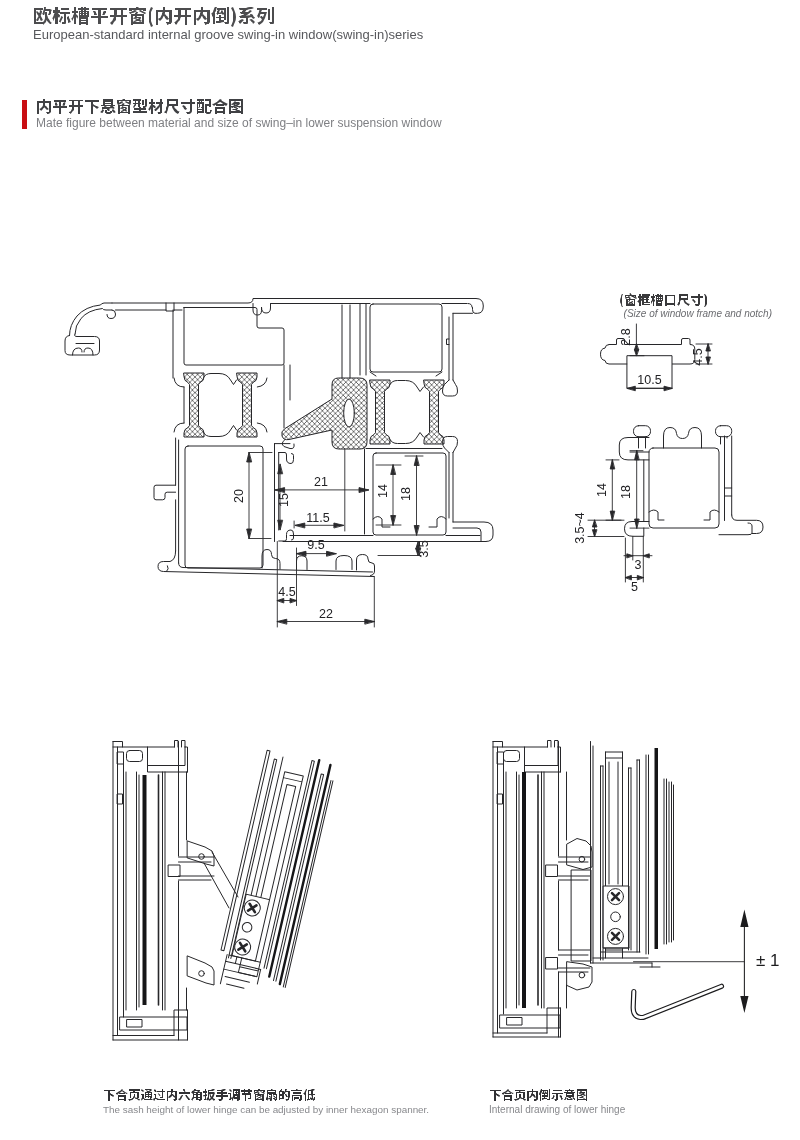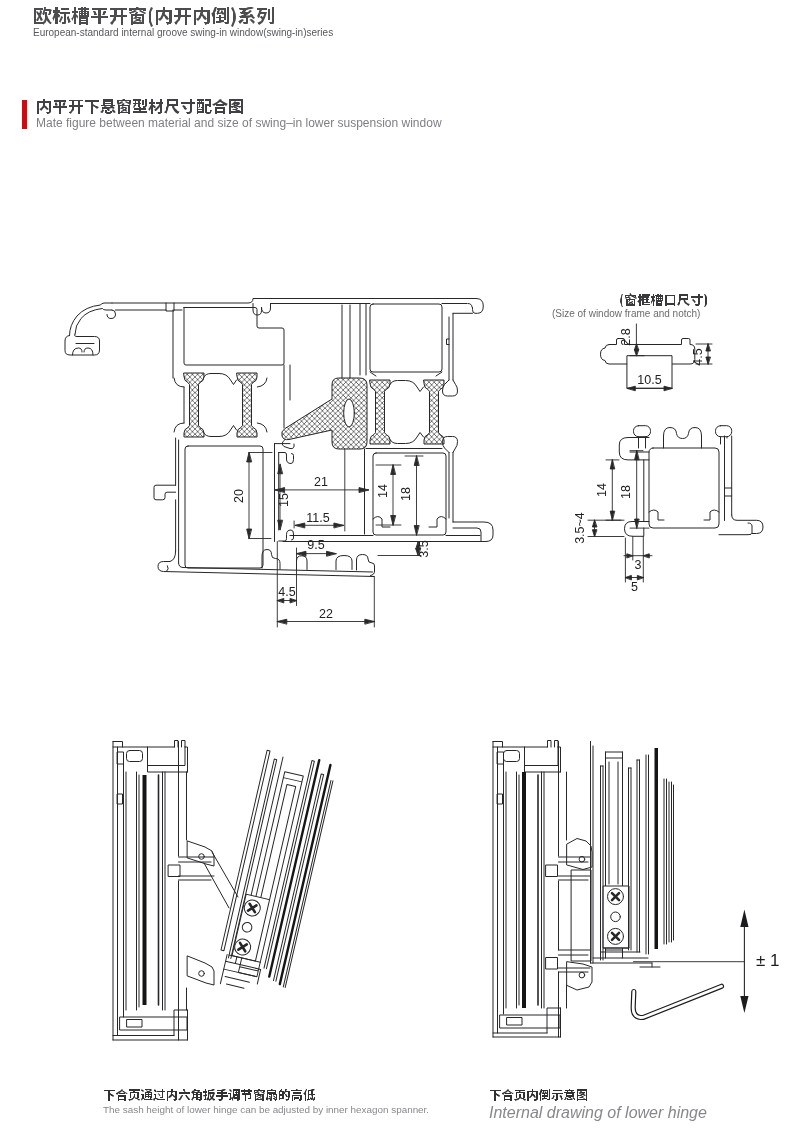--- a/index.html
+++ b/index.html
@@ -1,28 +1,28 @@
 <!DOCTYPE html>
 <html><head>
 <meta charset="utf-8">
 <style>
 html,body{margin:0;padding:0;}
 body{width:800px;height:1140px;background:#ffffff;font-family:"Liberation Sans",sans-serif;position:relative;overflow:hidden;}
 .abs{position:absolute;}
 </style>
 </head>
 <body>
-<div class="abs" style="left:33px;top:26.5px;font-size:10px;color:#57585c;">European-standard internal groove swing-in window(swing-in)series</div>
+<div class="abs" style="left:33px;top:26.5px;font-size:13px;color:#57585c;">European-standard internal groove swing-in window(swing-in)series</div>
 <div class="abs" style="left:22px;top:100px;width:5px;height:29px;background:#c90e13;"></div>
 <div class="abs" style="left:36px;top:116px;font-size:12px;color:#7e7f83;">Mate figure between material and size of swing–in lower suspension window</div>
 
-<div class="abs" style="left:552px;top:308px;width:220px;text-align:left;font-size:10px;color:#6b6c70;">(Size of window frame and notch)</div>
+<div class="abs" style="left:552px;top:308px;width:220px;text-align:right;font-size:10px;color:#6b6c70;font-style:italic;">(Size of window frame and notch)</div>
 
 <div class="abs" style="left:103px;top:1104px;font-size:9.9px;color:#87888c;text-align:right;">The sash height of lower hinge can be adjusted by inner hexagon spanner.</div>
-<div class="abs" style="left:489px;top:1104px;font-size:16px;color:#87888c;font-style:italic;">Internal drawing of lower hinge</div>
+<div class="abs" style="left:489px;top:1104px;font-size:10px;color:#87888c;">Internal drawing of lower hinge</div>
 
 <svg class="abs" style="left:0;top:0;" width="800" height="1140" viewBox="0 0 800 1140">
 <defs>
 <pattern id="xh" width="5.2" height="5.2" patternUnits="userSpaceOnUse">
 <path d="M0,0 L5.2,5.2 M5.2,0 L0,5.2" stroke="#404040" stroke-width="0.7" fill="none"></path>
 </pattern>
 <marker id="no"></marker>
 </defs>
 <g id="cjk" stroke="none">
 <path fill="#4c4c4e" id="s1" d="M40 10 42 11Q42 13 41 15Q40 17 39 18Q39 20 38 21Q37 21 37 21Q37 21 36 20Q36 20 36 20Q37 19 38 17Q39 16 39 14Q40 12 40 10ZM36 12 37 11Q38 12 39 13Q40 14 41 16Q41 17 42 18Q42 19 43 20L41 21Q40 20 40 19Q39 18 39 17Q38 15 37 14Q37 13 36 12ZM45 9H50V11H45ZM44 7 46 7Q46 9 45 11Q45 14 44 15Q44 15 43 15Q43 14 42 14Q42 14 42 14Q43 13 43 12Q43 11 44 9Q44 8 44 7ZM49 9H50L50 9L52 10Q51 11 51 12Q51 13 51 14Q50 14 50 15L48 15Q48 14 49 13Q49 12 49 11Q49 11 49 10ZM47 15Q48 17 48 18Q49 19 50 21Q50 22 52 23Q51 23 51 24Q50 24 50 24Q49 23 48 22Q47 21 46 19Q46 17 45 15ZM45 12H47V14Q47 15 47 16Q47 18 47 19Q46 21 46 22Q45 23 43 25Q43 24 43 24Q43 24 43 23Q42 23 42 23Q43 22 44 21Q45 19 45 18Q45 17 45 16Q45 15 45 14ZM43 8V10H36V22H43V24H34V8Z M61 8H69V10H61ZM60 12H70V14H60ZM64 13H66V22Q66 23 66 23Q66 24 65 24Q65 24 64 24Q63 24 62 24Q62 24 62 23Q62 23 62 22Q62 22 63 22Q63 22 63 22Q64 22 64 22Q64 22 64 22ZM67 17 69 16Q69 17 69 18Q70 19 70 20Q70 21 71 22L68 23Q68 22 68 21Q68 20 67 19Q67 18 67 17ZM61 16 63 17Q63 18 62 19Q62 20 61 21Q61 22 60 23Q60 23 60 22Q60 22 59 22Q59 22 59 22Q59 21 60 19Q61 18 61 16ZM53 10H60V13H53ZM55 7H58V24H55ZM55 12 56 12Q56 13 56 15Q56 16 55 17Q55 18 54 19Q54 20 53 21Q53 20 53 20Q53 20 53 19Q53 19 52 18Q53 18 53 17Q54 15 54 14Q55 13 55 12ZM57 13Q58 13 58 13Q58 14 59 14Q59 15 60 15Q60 16 60 16L59 18Q59 17 58 17Q58 16 58 16Q57 15 57 15Q57 14 56 14Z M80 14V15H87V14ZM80 12V13H87V12ZM79 11H89V17H79ZM78 8H89V10H78ZM80 20H87V21H80ZM80 22H87V24H80ZM81 7H83V11H81ZM81 11H83V16H81ZM84 7H86V11H84ZM84 11H86V16H84ZM79 17H88V25H86V19H81V25H79ZM72 11H78V13H72ZM74 7H76V24H74ZM74 12 75 12Q75 14 75 15Q75 16 74 17Q74 18 73 19Q73 20 72 21Q72 21 72 20Q72 19 71 19Q72 18 72 18Q73 17 73 16Q73 15 74 14Q74 13 74 12ZM76 14Q76 14 76 14Q77 15 77 15Q78 16 78 16Q78 17 78 17L77 19Q77 18 77 18Q76 17 76 16Q76 16 76 15Q75 15 75 14Z M92 8H107V10H92ZM91 16H108V18H91ZM93 11 95 11Q95 11 96 12Q96 13 96 13Q97 14 97 15L94 15Q94 15 94 14Q94 13 94 13Q93 12 93 11ZM104 11 106 11Q106 12 106 13Q105 13 105 14Q105 15 104 15L102 15Q103 14 103 13Q103 13 103 12Q104 11 104 11ZM98 9H101V24H98Z M110 8H127V10H110ZM110 15H127V17H110ZM121 9H123V25H121ZM114 9H117V14Q117 15 116 17Q116 18 116 20Q115 21 114 22Q113 24 112 25Q111 24 111 24Q111 24 110 23Q110 23 110 23Q111 22 112 21Q113 20 113 19Q114 18 114 16Q114 15 114 14Z M131 14H144V24H142V16H133V25H131ZM136 12 138 12Q138 13 137 14Q137 15 136 15L135 15Q135 14 135 13Q136 13 136 12ZM132 22H143V24H132ZM140 17H140L140 17L141 17Q141 19 140 20Q139 21 137 21Q136 22 134 22Q134 22 134 22Q133 21 133 21Q135 21 136 20Q137 20 138 19Q139 18 140 17ZM135 16 137 16Q137 17 136 18Q135 19 134 19Q134 19 134 19Q133 18 133 18Q134 18 135 17Q135 16 135 16ZM136 17H140V18H135ZM135 19 136 18Q137 19 138 19Q139 19 140 20Q141 20 142 21L140 22Q140 22 139 21Q138 21 137 20Q136 20 135 19ZM129 8H146V11H143V10H132V11H129ZM135 10 137 11Q136 12 135 12Q134 13 132 13Q131 14 130 14L129 12Q130 12 131 12Q132 11 133 11Q134 10 135 10ZM139 11 140 10Q141 10 142 11Q143 11 144 12Q145 12 146 13L145 14Q144 14 143 13Q142 13 141 12Q140 12 139 11ZM136 7 138 7Q138 7 139 8Q139 8 139 9L137 10Q136 9 136 8Q136 8 136 7Z M151 27Q150 24 149 22Q149 20 149 17Q149 14 149 12Q150 9 151 7L153 8Q152 10 151 12Q151 14 151 17Q151 19 151 21Q152 24 153 26Z M162 15 164 14Q165 14 166 15Q166 16 167 16Q168 17 168 18Q169 18 169 19L167 20Q167 20 166 19Q166 19 165 18Q165 17 164 16Q163 16 162 15ZM163 7H165V11Q165 12 165 13Q165 14 164 15Q164 16 163 17Q163 18 162 19Q161 20 160 21Q160 21 159 20Q159 20 159 20Q158 19 158 19Q159 18 160 18Q161 17 161 16Q162 15 162 14Q162 14 162 13Q163 12 163 11ZM156 10H170V12H158V25H156ZM169 10H172V22Q172 23 171 23Q171 24 171 24Q170 24 169 24Q168 25 167 25Q167 24 167 24Q167 23 166 23Q166 23 166 22Q167 22 167 22Q168 22 168 22Q169 22 169 22Q169 22 169 22Q169 22 169 22Z M175 8H191V10H175ZM174 15H191V17H174ZM185 9H187V25H185ZM178 9H181V14Q181 15 181 17Q180 18 180 20Q179 21 178 22Q177 24 176 25Q176 24 175 24Q175 24 175 23Q174 23 174 23Q175 22 176 21Q177 20 178 19Q178 18 178 16Q178 15 178 14Z M200 15 202 14Q203 14 204 15Q204 16 205 16Q206 17 206 18Q207 18 207 19L205 20Q205 20 204 19Q204 19 203 18Q203 17 202 16Q201 16 200 15ZM201 7H203V11Q203 12 203 13Q203 14 202 15Q202 16 201 17Q201 18 200 19Q199 20 198 21Q198 21 197 20Q197 20 197 20Q196 19 196 19Q197 18 198 18Q199 17 199 16Q200 15 200 14Q200 14 200 13Q201 12 201 11ZM194 10H208V12H196V25H194ZM207 10H210V22Q210 23 209 23Q209 24 209 24Q208 24 207 24Q206 25 205 25Q205 24 205 24Q205 23 204 23Q204 23 204 22Q205 22 205 22Q206 22 206 22Q207 22 207 22Q207 22 207 22Q207 22 207 22Z M217 15Q217 15 217 14Q217 14 217 14Q216 13 216 13Q216 13 217 13Q217 12 217 12Q217 12 217 11Q218 11 218 10Q218 9 218 9L220 9Q220 11 219 12Q219 13 218 14V14Q218 14 218 14Q218 14 217 14Q217 14 217 15Q217 15 217 15ZM217 15 217 13 218 13 222 12Q223 12 223 13Q223 13 223 13Q221 14 220 14Q219 14 218 14Q218 15 217 15Q217 15 217 15ZM215 7 217 7Q216 9 216 11Q215 12 214 14Q213 15 213 17Q212 16 212 16Q212 15 212 15Q212 14 211 14Q212 13 213 12Q213 11 214 9Q214 8 215 7ZM213 12 215 10 215 10V24H213ZM219 15H221V22H219ZM224 8H226V20H224ZM217 8H224V10H217ZM216 17H224V18H216ZM216 21Q217 21 218 21Q219 21 221 20Q222 20 224 20L224 22Q222 22 220 23Q218 23 216 23ZM221 11 222 10Q223 11 223 12Q223 12 224 13Q224 14 224 14L223 15Q222 14 222 14Q222 13 221 12Q221 12 221 11ZM227 7H229V22Q229 23 229 23Q229 24 228 24Q228 24 227 24Q226 24 225 24Q225 24 225 23Q224 23 224 22Q225 22 226 22Q226 22 227 22Q227 22 227 22Q227 22 227 22Z M233 27 231 26Q232 24 233 21Q233 19 233 17Q233 14 233 12Q232 10 231 8L233 7Q234 9 235 12Q236 14 236 17Q236 20 235 22Q234 24 233 27Z M242 19 244 20Q244 20 243 21Q242 22 242 22Q241 23 240 24Q240 23 239 23Q239 23 239 22Q238 22 238 22Q239 21 240 20Q241 20 242 19ZM249 20 251 19Q252 19 253 20Q253 20 254 21Q255 22 255 22L253 24Q253 23 252 22Q251 22 251 21Q250 20 249 20ZM246 17H248V22Q248 23 248 23Q248 24 247 24Q246 24 246 24Q245 24 244 24Q244 24 243 23Q243 23 243 22Q243 22 244 22Q244 22 245 22Q245 22 245 22Q246 22 246 22Q246 22 246 22ZM252 7 254 8Q252 9 251 9Q249 9 247 10Q245 10 243 10Q241 10 240 10Q240 10 239 9Q239 8 239 8Q241 8 243 8Q245 8 246 8Q248 7 250 7Q251 7 252 7ZM240 18Q240 18 240 18Q240 18 240 17Q239 17 239 16Q240 16 240 16Q241 16 242 15Q242 15 243 15Q244 14 246 13Q247 13 248 12Q249 11 250 10L252 11Q250 13 247 15Q244 16 241 18V18Q241 18 241 18Q241 18 241 18Q240 18 240 18Q240 18 240 18ZM240 18 240 17 241 16 253 15Q253 16 253 16Q253 17 253 17Q250 17 248 18Q246 18 245 18Q244 18 243 18Q242 18 241 18Q241 18 240 18Q240 18 240 18ZM241 14Q241 14 241 14Q241 13 240 13Q240 13 240 12Q240 12 241 12Q241 12 242 12Q242 12 242 11Q243 11 243 10Q244 10 244 9Q245 9 245 8L247 9Q246 11 245 12Q243 13 242 13V13Q242 13 242 14Q242 14 241 14Q241 14 241 14Q241 14 241 14ZM241 14 241 13 242 12 249 12Q249 12 249 13Q249 13 248 14Q246 14 245 14Q243 14 243 14Q242 14 241 14Q241 14 241 14ZM250 14 251 14Q252 14 253 15Q253 16 254 17Q255 17 255 18L253 19Q253 18 252 18Q252 17 251 16Q250 15 250 14Z M257 8H267V10H257ZM260 8 262 9Q262 11 261 12Q261 14 260 15Q260 17 259 18Q258 18 258 17Q258 17 258 17Q257 16 257 16Q258 15 258 14Q259 13 259 11Q260 10 260 8ZM261 12H265V14H260ZM265 12H265L265 12L267 12Q266 15 265 18Q264 20 263 22Q261 24 259 25Q259 24 258 24Q258 24 258 23Q258 23 257 23Q259 22 261 21Q262 19 263 17Q264 15 265 12ZM260 17 261 16Q261 16 262 16Q262 17 263 17Q263 18 264 18L262 20Q262 20 262 19Q261 19 261 18Q260 18 260 17ZM268 9H270V20H268ZM272 7H274V22Q274 23 274 23Q274 24 273 24Q273 24 272 24Q271 24 270 24Q270 24 270 23Q269 23 269 22Q270 22 271 22Q271 22 272 22Q272 22 272 22Q272 22 272 22Z"></path>

